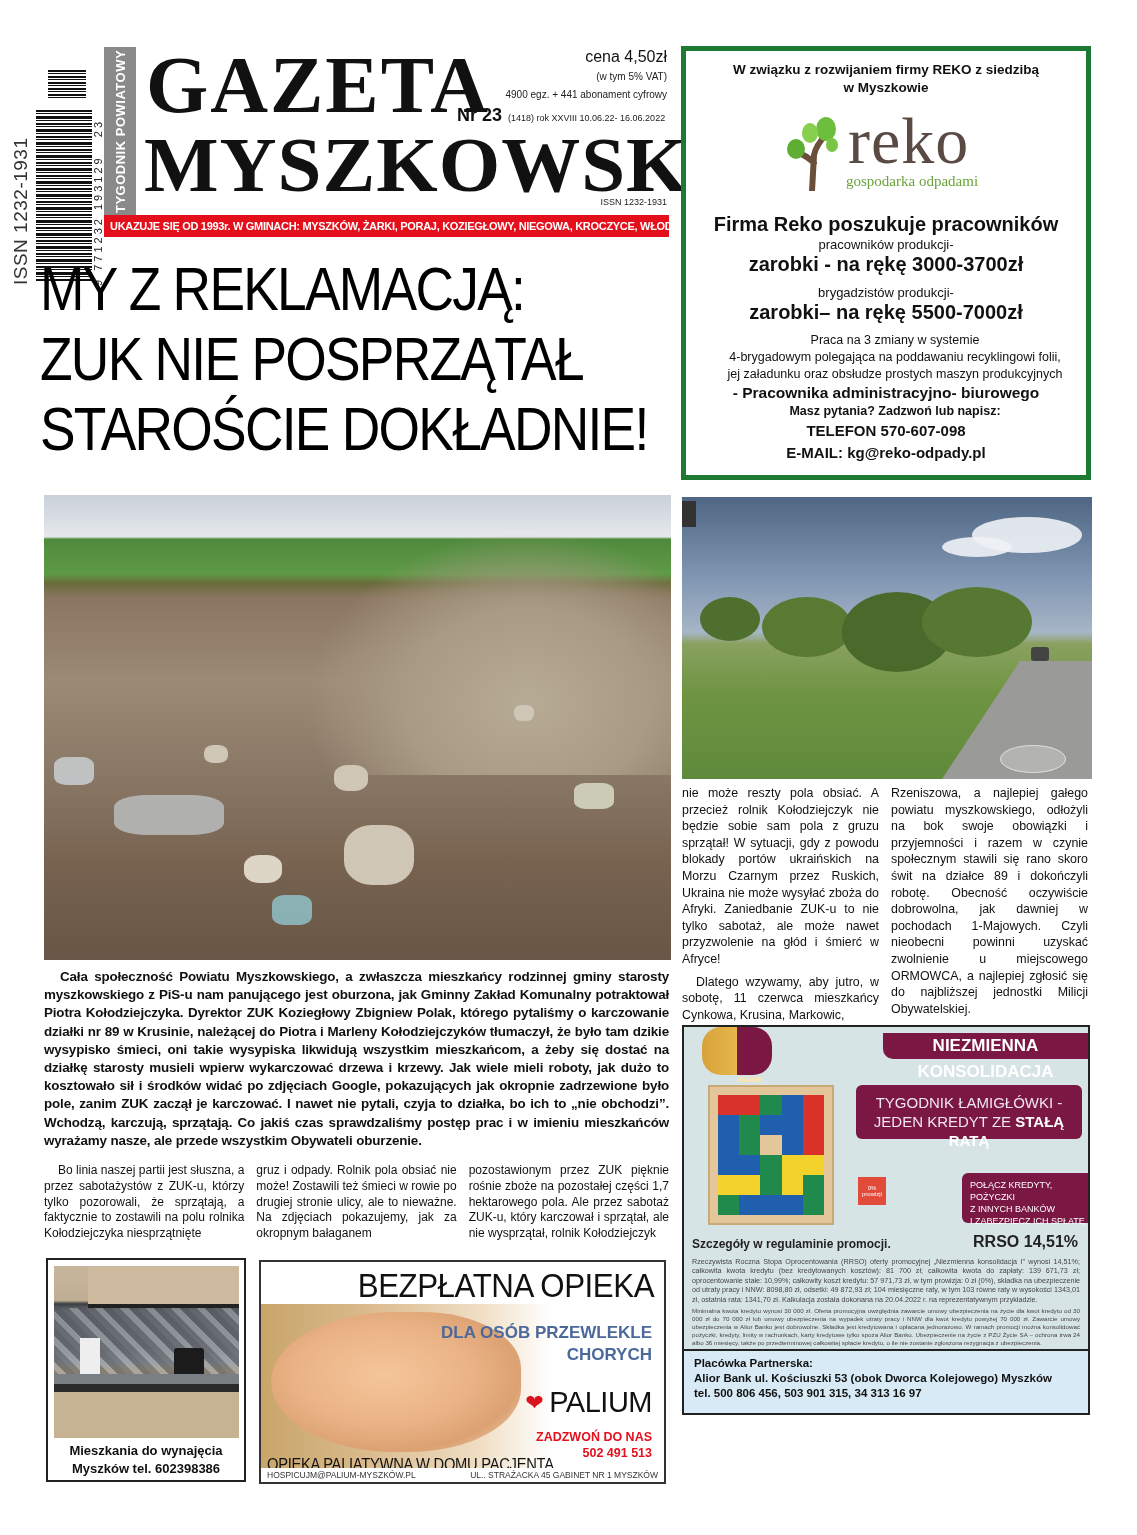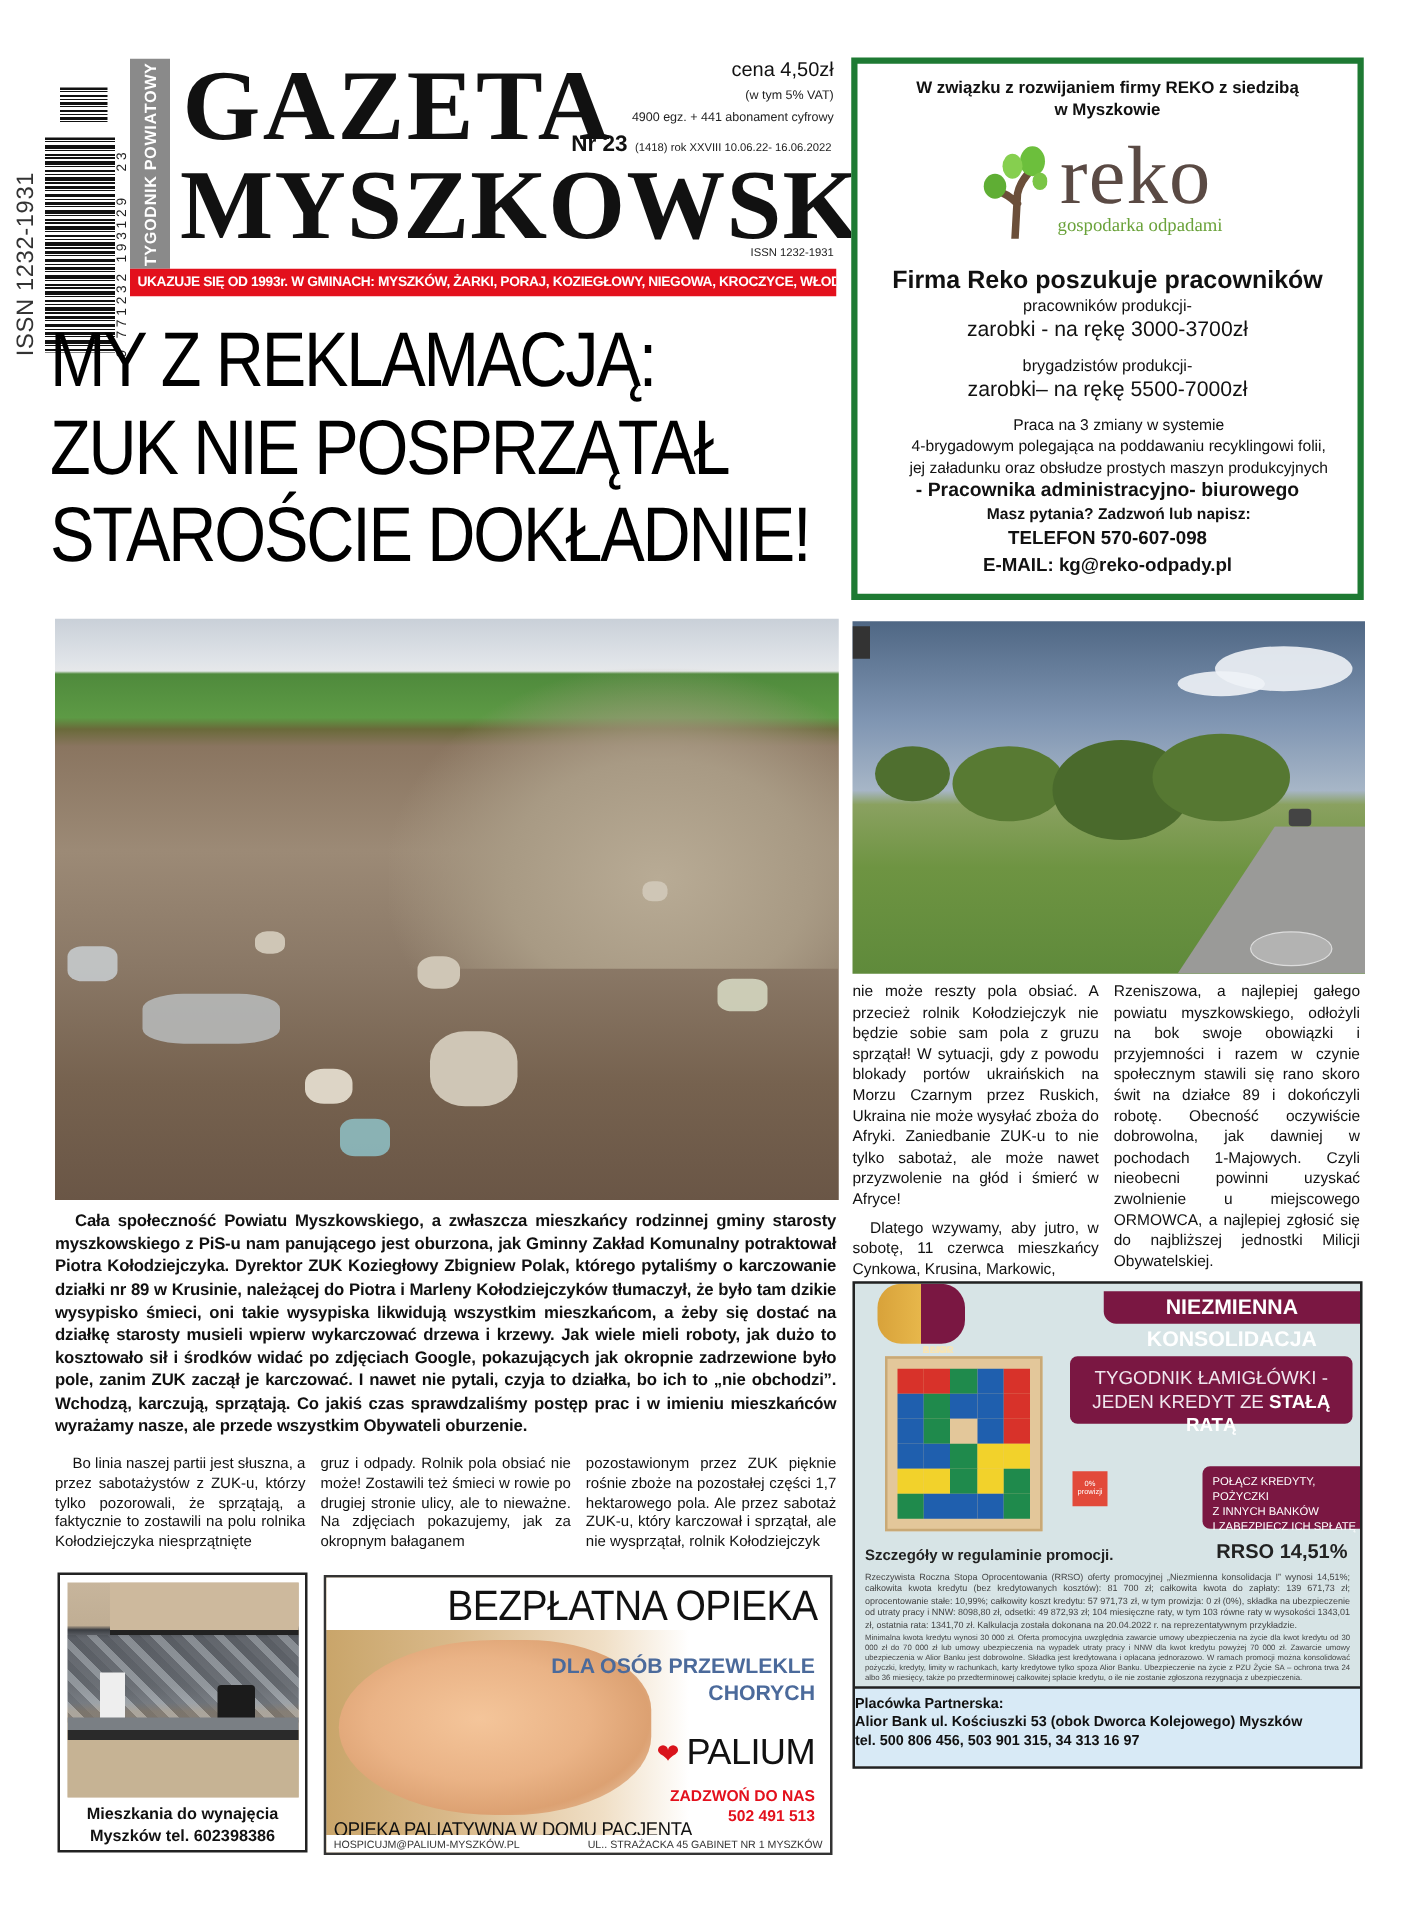--- a/index.html
+++ b/index.html
@@ -38,21 +38,21 @@
 
   
   .reko { left: 681px; top: 46px; width: 410px; height: 434px; border: 5px solid #1e7a33; background: #fff; text-align: center; }
   .reko .intro { margin-top: 10px; font-size: 13.5px; font-weight: bold; line-height: 18px; }
   .reko .logo { position: relative; height: 88px; margin-top: 14px; }
   .reko .tree { position: absolute; left: 100px; top: 4px; width: 52px; height: 76px; }
   .reko .logo-word { position: absolute; left: 162px; top: -8px; font-family: "Liberation Serif", serif; font-size: 66px; color: #5a4a44; letter-spacing: 1px; }
   .reko .logo-sub { position: absolute; left: 160px; top: 62px; font-family: "Liberation Serif", serif; font-size: 15px; color: #6aa23a; }
   .reko .firma { margin-top: 14px; font-size: 20px; font-weight: bold; }
   .reko .line { font-size: 13px; line-height: 18px; }
-  .reko .bold { font-weight: normal; font-size: 17px; line-height: 20px; }
+  .reko .bold { font-weight: bold; font-size: 20px; line-height: 20px; }
   .reko .gap { height: 10px; }
   .reko .sm { font-size: 12.5px; line-height: 17px; margin-left: 18px; }
   .reko .bigb { font-size: 15.5px; font-weight: bold; line-height: 20px; }
   .reko .contact { font-size: 15px; font-weight: bold; line-height: 22px; }
 
   
   .photo-main { left: 44px; top: 495px; width: 627px; height: 465px; overflow: hidden;
     background: linear-gradient(180deg, #c9d0d8 0%, #dfe3e8 7%, #e6e8ea 9%, #4f8a3c 9.5%, #5d9a45 17%, #6a6a3a 19%, #8a7560 22%, #9c8a76 40%, #8a7866 60%, #76624f 80%, #6a5646 100%); }
   .photo-main .pile { position: absolute; right: 0; top: 40px; width: 360px; height: 240px; background: radial-gradient(ellipse at 60% 70%, #b8ab95 0%, #a89a84 40%, rgba(140,120,100,0) 72%); }
   .photo-main .rock { position: absolute; border-radius: 40%; background: #cfc6b6; }
@@ -113,21 +113,21 @@
   .ad-alior .p2 b { color: #fff; }
   .ad-alior .p3 { left: 278px; top: 146px; width: 128px; height: 50px; font-size: 9px; line-height: 12px; padding: 6px 0 0 8px; border-radius: 6px 0 0 6px; }
   .ad-alior .puzzle { position: absolute; left: 24px; top: 58px; width: 126px; height: 140px; background: #e3c79a; border: 2px solid #c9a976; padding: 8px; }
   .ad-alior .grid { width: 100%; height: 100%; display: grid; grid-template-columns: repeat(5, 1fr); grid-template-rows: repeat(6, 1fr); }
   .ad-alior .grid i { display: block; }
   .ad-alior .die { position: absolute; left: 174px; top: 150px; width: 28px; height: 28px; background: #e24a3a; color: #fff; font-size: 6px; text-align: center; padding-top: 8px; }
   .ad-alior .szcz { position: absolute; left: 8px; top: 210px; font-size: 12px; font-weight: bold; color: #222; }
   .ad-alior .rrso { position: absolute; right: 10px; top: 206px; font-size: 16px; font-weight: bold; color: #222; }
   .ad-alior .fine { position: absolute; left: 8px; top: 230px; width: 388px; font-size: 6.2px; line-height: 8px; color: #444; text-align: justify; }
   .ad-alior .fine p + p { margin-top: 3px; }
-  .ad-alior .partner { position: absolute; left: 0; bottom: 0; width: 100%; height: 64px; background: #d8eaf6; border-top: 2px solid #222; padding: 5px 0; font-size: 11.5px; font-weight: bold; line-height: 15px; color: #111; }
+  .ad-alior .partner { position: absolute; left: 0; bottom: 0; width: 100%; height: 64px; background: #d8eaf6; border-top: 2px solid #222; padding: 5px 10px; font-size: 11.5px; font-weight: bold; line-height: 15px; color: #111; }
 </style>
 </head>
 <body>
 
 <div class="abs barcode-wrap">
   <div class="issn-vert">ISSN 1232-1931</div>
   <div class="bars-small"></div>
   <div class="bars-main"></div>
   <div class="bar-digits"><span>9 771232 193129</span>&nbsp;&nbsp;&nbsp;<span>23</span></div>
 </div>

